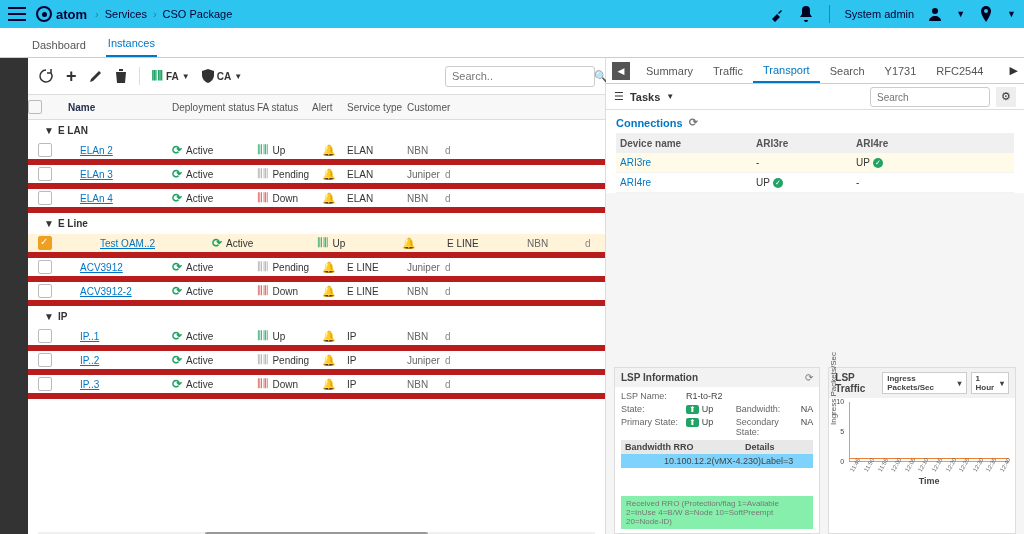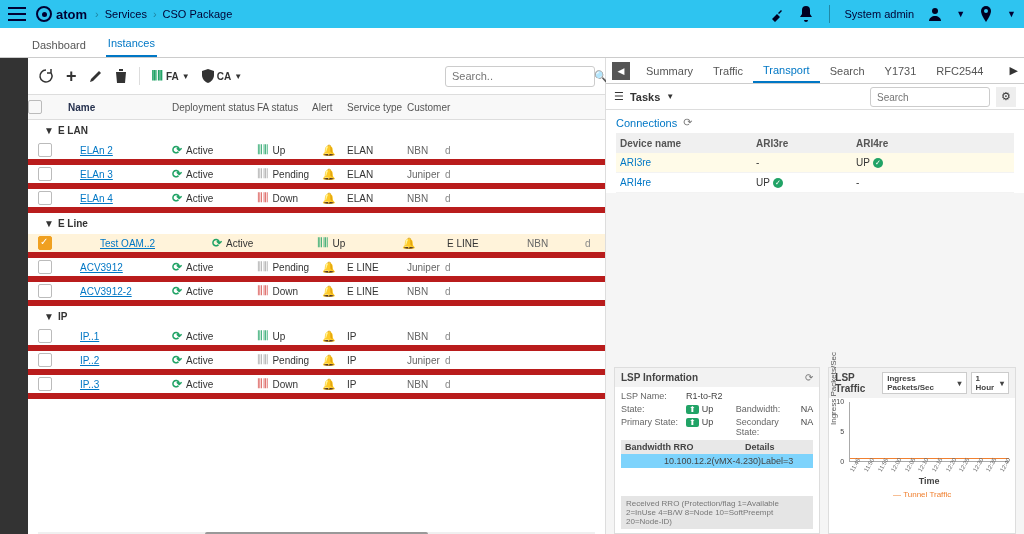--- a/index.html
+++ b/index.html
@@ -62,21 +62,21 @@
 .rtab { padding: 0 10px; height: 100%; display: flex; align-items: center; color: #555; cursor: pointer; }
 .rtab.active { color: #0077c5; border-bottom: 2px solid #0077c5; }
 .play { margin-left: auto; cursor: pointer; }
 .tasksrow { height: 26px; display: flex; align-items: center; padding: 0 8px; background: #fff; border-bottom: 1px solid #ddd; gap: 6px; }
 .tasksrow .spacer { flex: 1; }
 .rsearch { border: 1px solid #ccc; padding: 3px 6px; border-radius: 3px; width: 120px; background: #fff;}
 .rsearch input { border: none; outline: none; width: 100%; font-size: 10px; }
 .gear { width: 20px; height: 20px; background: #eee; display: flex; align-items: center; justify-content: center; cursor: pointer; }
 
 .connpanel { background: #fff; margin: 0; padding: 6px 10px 0 10px; }
-.conn-title { color: #0077c5; font-size: 11px; font-weight: normal; display: flex; align-items: center; gap: 6px; }
+.conn-title { color: #0077c5; font-size: 11px; font-weight: bold; display: flex; align-items: center; gap: 6px; }
 .connhead { display: flex; background: #f0f0f0; font-size: 10px; color: #555; height: 20px; align-items: center; margin-top: 4px; font-weight: bold; }
 .cdev { width: 140px; padding-left: 4px; }
 .ca1 { width: 100px; }
 .ca2 { width: 100px; }
 .crow { display: flex; height: 20px; align-items: center; font-size: 10px; border-bottom: 1px solid #f3f3f3; }
 .crow:first-of-type { background: #fffbe8; }
 .devlink { color: #0077c5; cursor: pointer; }
 .upb { display: inline-flex; align-items: center; gap: 3px; color: #333; }
 .upcircle { width: 10px; height: 10px; border-radius: 50%; background: #21a366; color: #fff; font-size: 7px; display: inline-flex; align-items: center; justify-content: center; }
 
@@ -85,21 +85,21 @@
 .cardh { background: #f2f2f2; padding: 4px 6px; display: flex; align-items: center; font-weight: bold; font-size: 10px; }
 .cardh .ref { margin-left: auto; color: #777; cursor: pointer; font-weight: normal; }
 .cardbody { padding: 4px 6px; }
 .kvrow { display: flex; font-size: 9px; margin-bottom: 3px; }
 .klab { width: 65px; color: #666; }
 .kval { flex: 1; }
 .upbadge { display: inline-block; background: #21a366; color: #fff; font-size: 8px; padding: 0 3px; border-radius: 2px; margin-right: 3px; }
 .rro-head { background: #e8e8e8; display: flex; padding: 2px 4px; font-weight: bold; }
 .rro-c1 { width: 120px; }
 .rro-row { display: flex; padding: 2px 20px; background: #7dd3fc; text-align: right; }
-.foot { font-size: 8px; color: #777; background: #e5e5e5; padding: 3px 5px; margin-top: 28px;}
+.foot { font-size: 8px; color: #777; background: #86efac; padding: 3px 5px; margin-top: 28px;}
 .traffic-ctl { margin-left: auto; display: flex; gap: 4px; }
 .sel { border: 1px solid #ccc; font-size: 8px; padding: 1px 4px; background: #fff; display: flex; align-items: center; gap: 3px; }
 .chart { height: 90px; padding: 4px 6px 2px 20px; position: relative; }
 .yaxis-l { position: absolute; left: 0; top: 30%; transform: rotate(-90deg); font-size: 8px; color: #555; transform-origin: left top; }
 .plot { height: 60px; border-left: 1px solid #aaa; border-bottom: 1px solid #aaa; position: relative; }
 .plot .line { position: absolute; left: 0; right: 0; bottom: 2px; height: 1px; background: #f08030; }
 .xticks { display: flex; justify-content: space-between; font-size: 6px; color: #666; padding-top: 2px; }
 .xticks span { transform: rotate(-60deg); display: inline-block; width: 10px; }
 .xlabel { text-align: center; font-size: 9px; font-weight: bold; margin-top: 6px; }
 .legend { text-align: center; font-size: 8px; color: #f08030; padding: 2px; }
@@ -498,17 +498,16 @@
               <span>12:10</span>
               <span>12:15</span>
               <span>12:20</span>
               <span>12:25</span>
               <span>12:30</span>
               <span>12:35</span>
               <span>12:40</span>
             </div>
           <div class="xlabel">Time</div>
         </div>
-        <div class="legend">— <span>Tunnel Traffic</span></div>
       </div>
     </div>
   </div>
 </div>
 
 </body></html>

